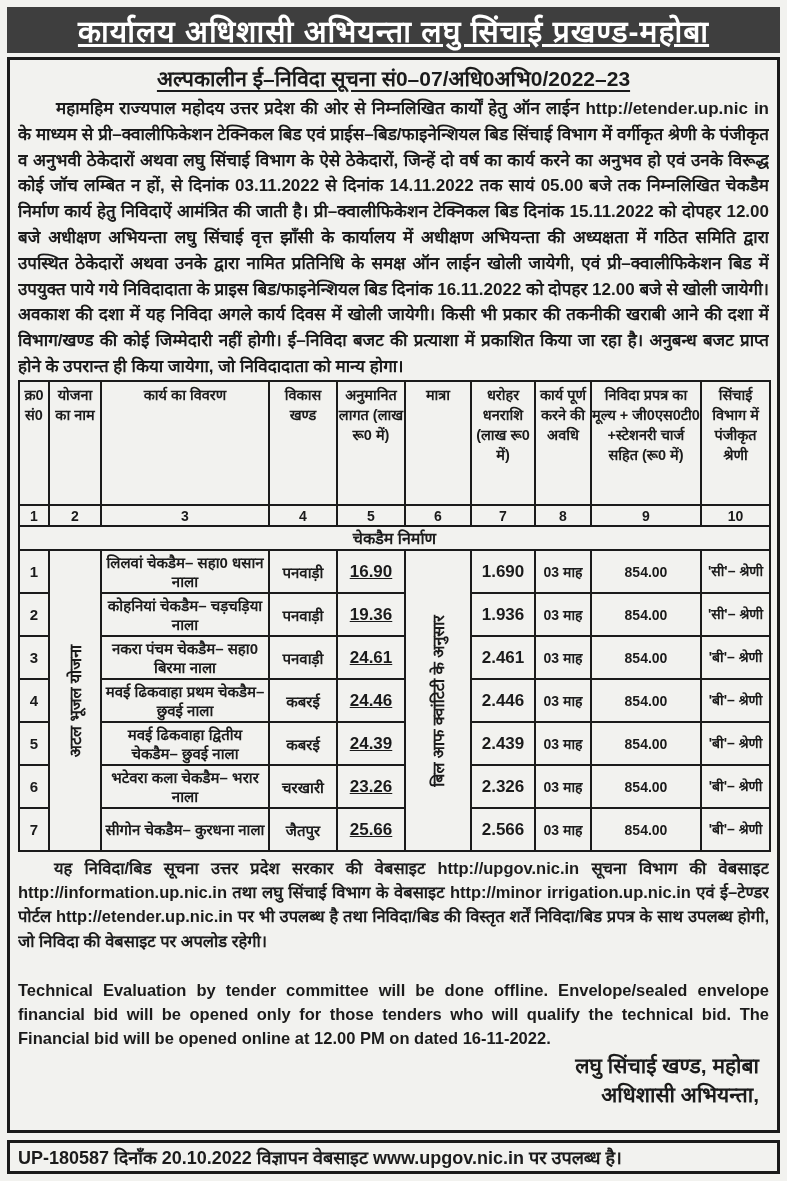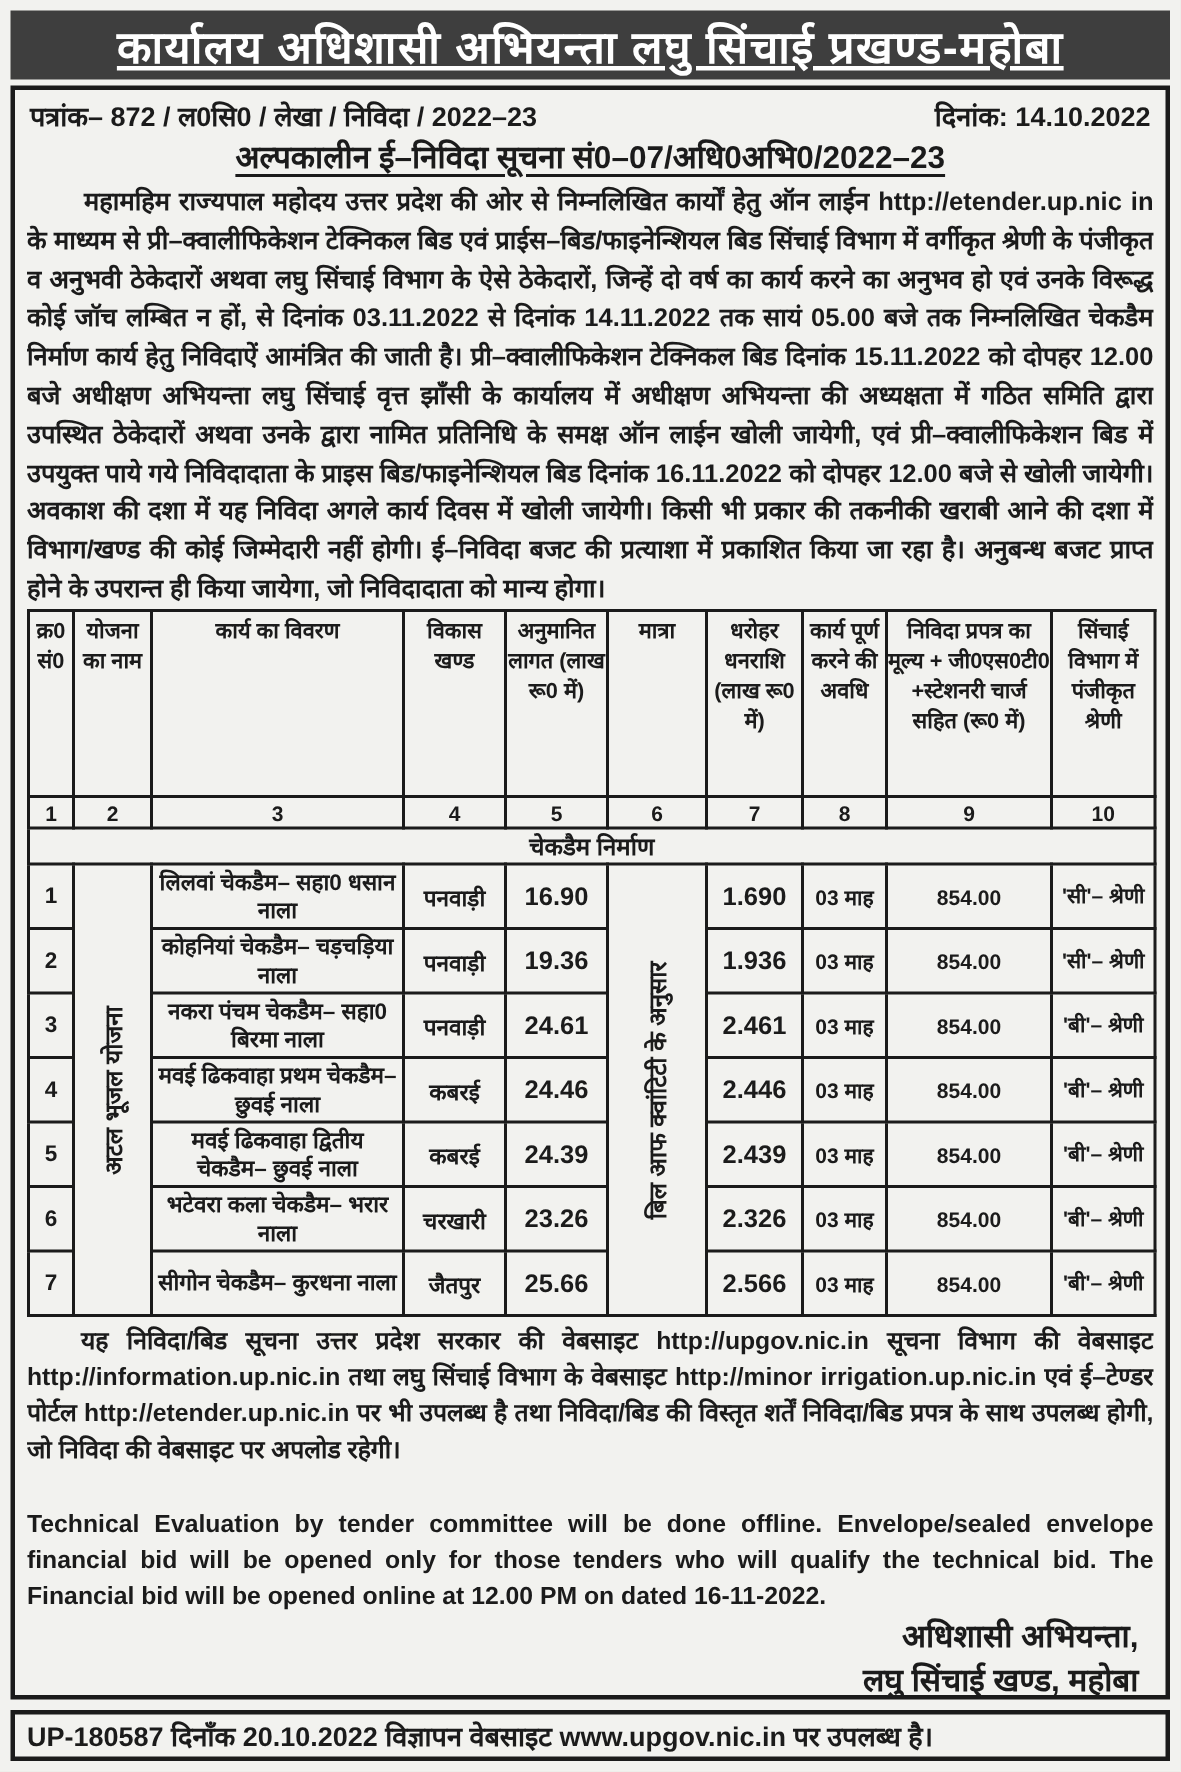--- a/index.html
+++ b/index.html
@@ -68,21 +68,21 @@
     font-size:14.5px;line-height:20px;
   }
   tr.num-row{height:21px;}
   tr.num-row td{font-size:14px;}
   tr.section-row{height:23px;padding-left:24px;}
   tr.section-row td{font-size:16px;}
   tr.data-row{height:43px;}
   td.c-sno{font-size:15px;}
   td.c-work{font-size:15px;line-height:19px;padding:0 2px;}
   td.c-block{font-size:15px;border-radius:12px;}
-  td.c-cost{font-size:17px;}
+  td.c-cost{font-size:17px;text-decoration:underline;}
   td.c-emd{font-size:17px;}
   td.c-period{font-size:14px;line-height:16px;}
   td.c-form{font-size:14px;}
   td.c-cat{font-size:14px;line-height:17px;}
   td.rot-cell{position:relative;}
   .vtext{
     position:absolute;top:50%;left:50%;
     transform:translate(-50%,-50%) rotate(-90deg);
     white-space:nowrap;
     font-size:16px;font-weight:bold;
@@ -116,24 +116,20 @@
 <body>
 
 <div class="page">
 
   <div class="title-bar">
     <span>कार्यालय अधिशासी अभियन्ता लघु सिंचाई प्रखण्ड-महोबा</span>
   </div>
 
   <div class="main-box">
 
-    <div class="ref-line">
-      <span>पत्रांक–  872 / ल0सि0 / लेखा / निविदा / 2022–23</span>
-      <span>दिनांक: 14.10.2022</span>
-    </div>
 
     <div class="notice-title">
       <span>अल्पकालीन ई–निविदा सूचना सं0–07/अधि0अभि0/2022–23</span>
     </div>
 
     <p class="intro">महामहिम राज्यपाल महोदय उत्तर प्रदेश की ओर से निम्नलिखित कार्यों हेतु ऑन लाईन http://etender.up.nic in के माध्यम से प्री–क्वालीफिकेशन टेक्निकल बिड एवं प्राईस–बिड/फाइनेन्शियल बिड सिंचाई विभाग में वर्गीकृत श्रेणी के पंजीकृत व अनुभवी ठेकेदारों अथवा लघु सिंचाई विभाग के ऐसे ठेकेदारों, जिन्हें दो वर्ष का कार्य करने का अनुभव हो एवं उनके विरूद्ध कोई जॉच लम्बित न हों, से दिनांक 03.11.2022 से दिनांक 14.11.2022 तक सायं 05.00 बजे तक निम्नलिखित चेकडैम निर्माण कार्य हेतु निविदाऐं आमंत्रित की जाती है। प्री–क्वालीफिकेशन टेक्निकल बिड दिनांक 15.11.2022 को दोपहर 12.00 बजे अधीक्षण अभियन्ता लघु सिंचाई वृत्त झाँसी के कार्यालय में अधीक्षण अभियन्ता की अध्यक्षता में गठित समिति द्वारा उपस्थित ठेकेदारों अथवा उनके द्वारा नामित प्रतिनिधि के समक्ष ऑन लाईन खोली जायेगी, एवं प्री–क्वालीफिकेशन बिड में उपयुक्त पाये गये निविदादाता के प्राइस बिड/फाइनेन्शियल बिड दिनांक 16.11.2022 को दोपहर 12.00 बजे से खोली जायेगी। अवकाश की दशा में यह निविदा अगले कार्य दिवस में खोली जायेगी। किसी भी प्रकार की तकनीकी खराबी आने की दशा में विभाग/खण्ड की कोई जिम्मेदारी नहीं होगी। ई–निविदा बजट की प्रत्याशा में प्रकाशित किया जा रहा है। अनुबन्ध बजट प्राप्त होने के उपरान्त ही किया जायेगा, जो निविदादाता को मान्य होगा।</p>
 
     <table class="works">
       <colgroup>
         <col style="width:30px">
@@ -252,22 +248,22 @@
           <td class="c-form">854.00</td>
           <td class="c-cat">'बी'– श्रेणी</td>
         </tr>
       </tbody>
     </table>
 
     <p class="websites-para">यह निविदा/बिड सूचना उत्तर प्रदेश सरकार की वेबसाइट http://upgov.nic.in सूचना विभाग की वेबसाइट http://information.up.nic.in तथा लघु सिंचाई विभाग के वेबसाइट http://minor irrigation.up.nic.in एवं ई–टेण्डर पोर्टल http://etender.up.nic.in पर भी उपलब्ध है तथा निविदा/बिड की विस्तृत शर्तें निविदा/बिड प्रपत्र के साथ उपलब्ध होगी, जो निविदा की वेबसाइट पर अपलोड रहेगी।</p>
     <p class="english-para">Technical Evaluation by tender committee will be done offline. Envelope/sealed envelope financial bid will be opened only for those tenders who will qualify the technical bid. The Financial bid will be opened online at 12.00 PM on dated 16-11-2022.</p>
 
     <div class="signature">
+      <div>लघु सिंचाई खण्ड, महोबा</div>
       <div>अधिशासी अभियन्ता,</div>
-      <div>लघु सिंचाई खण्ड, महोबा</div>
     </div>
 
   </div>
 
   <div class="bottom-strip">
     <span>UP-180587 दिनाँक 20.10.2022 विज्ञापन वेबसाइट www.upgov.nic.in पर उपलब्ध है।</span>
   </div>
 
 </div>
 

